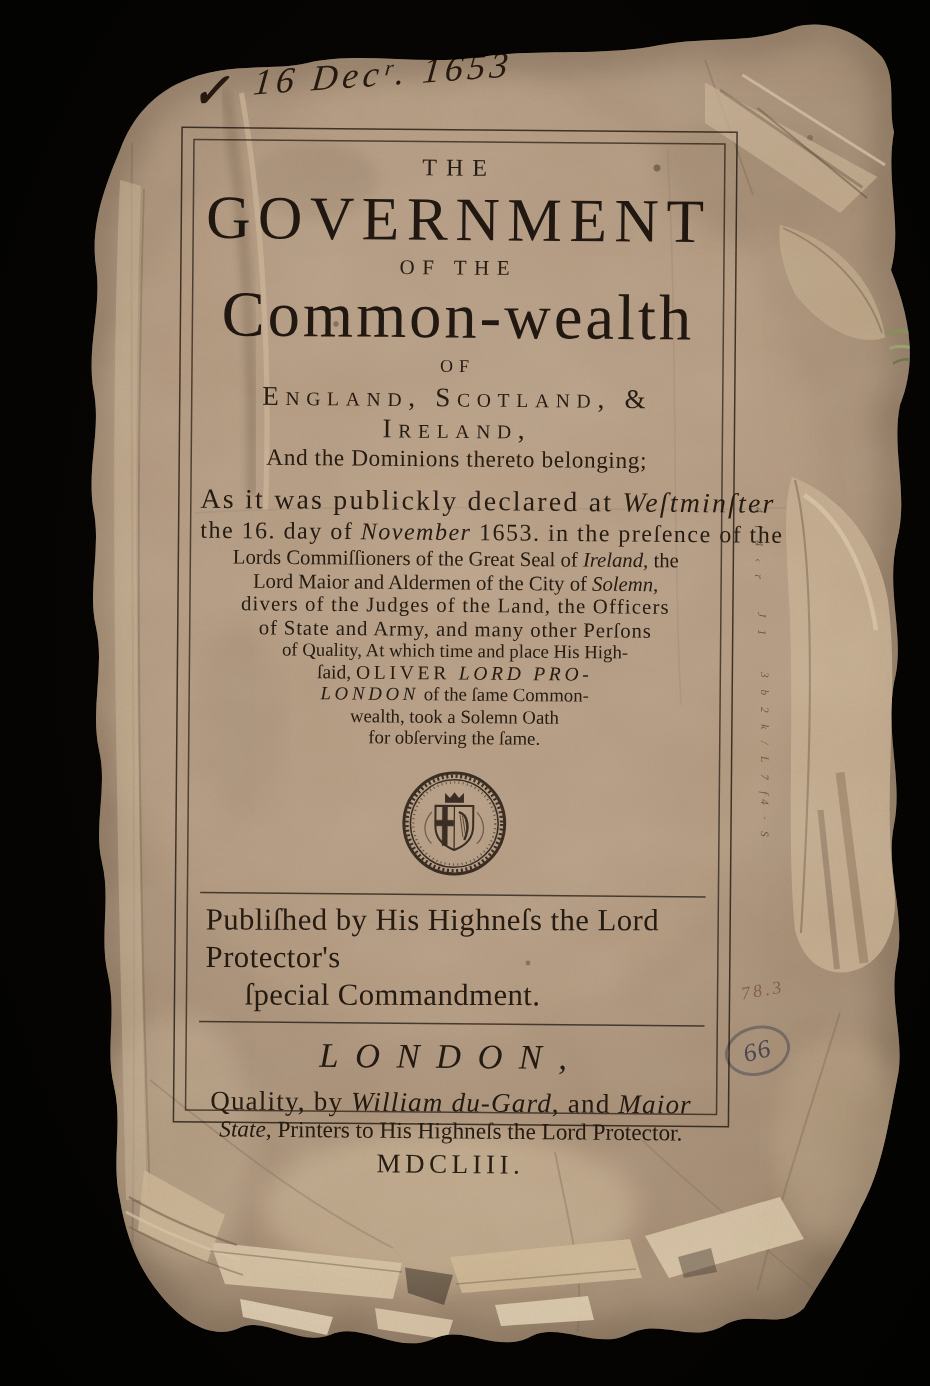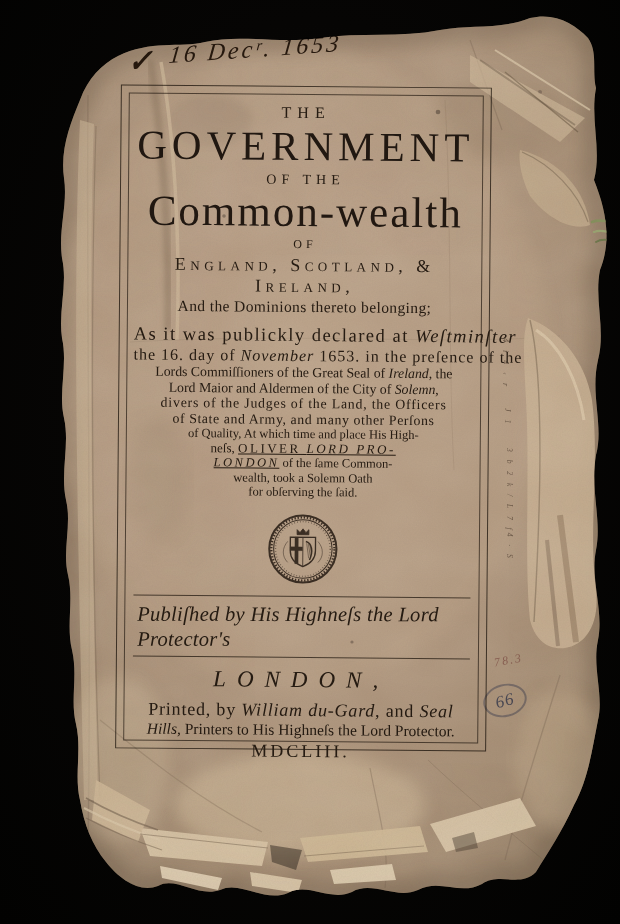--- a/index.html
+++ b/index.html
@@ -38,29 +38,29 @@
   .declaration>div:nth-child(3){font-size:13.8px;line-height:15.5px;}
   .declaration>div:nth-child(4){font-size:13.8px;line-height:15.5px;}
   .declaration>div:nth-child(5){font-size:13.8px;line-height:15.5px;letter-spacing:.8px;}
   .declaration>div:nth-child(6){font-size:13.8px;line-height:15.5px;letter-spacing:.6px;}
   .declaration>div:nth-child(7){font-size:12.5px;line-height:14.5px;}
   .declaration>div:nth-child(8){font-size:13px;line-height:14.5px;}
   .declaration>div:nth-child(9){font-size:12.5px;line-height:14.5px;}
   .declaration>div:nth-child(10){font-size:12.5px;line-height:14.5px;}
   .declaration>div:nth-child(11){font-size:12.5px;line-height:14.5px;}
   .it{font-style:italic;}
-  .caps{letter-spacing:2.5px;text-decoration:underline;}
+  .caps{letter-spacing:2.5px;}
 
   .seal{display:block;margin:7px auto 0;}
 
   .rule{border:none;border-top:1.1px solid rgba(48,40,30,.75);margin:0 2px;}
   .rule-1{margin-top:5px;}
   .rule-2{margin-top:5px;}
 
-  .published{margin-top:5px;text-align:left;padding-left:6px;font-style:italic;
+  .published{margin-top:5px;text-align:left;padding-left:6px;
              font-size:20.5px;line-height:25px;letter-spacing:.3px;transform:rotate(-.4deg);}
   .published .l2{padding-left:26px;}
 
   .i-city{margin-top:9px;font-size:23px;font-style:italic;letter-spacing:11px;}
   .i-line1{margin-top:7px;font-size:18px;letter-spacing:.8px;white-space:nowrap;}
   .i-line2{font-size:15.5px;line-height:18px;white-space:nowrap;}
   .i-year{margin-top:2px;font-size:18px;letter-spacing:3px;}
 
   
   .vmark{position:absolute;writing-mode:vertical-rl;color:#43352a;opacity:.55;
@@ -210,24 +210,24 @@
       <div class="t-dominions">And the Dominions thereto belonging;</div>
 
       <div class="declaration">
           <div><span>As it was publickly declared at </span><span class="it">Weſtminſter</span></div>
           <div><span>the 16. day of </span><span class="it">November</span><span> 1653. in the preſence of the</span></div>
           <div><span>Lords Commiſſioners of the Great Seal of </span><span class="it">Ireland</span><span>, the</span></div>
           <div><span>Lord Maior and Aldermen of the City of </span><span class="it">Solemn</span><span>,</span></div>
           <div><span>divers of the Judges of the Land,  the Officers</span></div>
           <div><span>of State and Army, and many other Perſons</span></div>
           <div><span>of Quality, At which time and place His High-</span></div>
-          <div><span>neſs, </span><span class="caps">OLIVER </span><span class="it caps">LORD PRO-</span></div>
+          <div><span>ſaid, </span><span class="caps">OLIVER </span><span class="it caps">LORD PRO-</span></div>
           <div><span class="it caps">LONDON</span><span> of the ſame Common-</span></div>
           <div><span>wealth, took a Solemn Oath</span></div>
-          <div><span>for obſerving the ſaid.</span></div>
+          <div><span>for obſerving the ſame.</span></div>
         </div>
 
       <svg class="seal" width="84" height="84" viewBox="-50 -50 100 100" aria-hidden="true">
         <g stroke="#3a3028" fill="none" opacity=".88">
           <circle r="40" stroke-width="2.4"></circle>
           <circle r="37.6" stroke-width="2.8" stroke-dasharray="1.6 2.1"></circle>
           <circle r="34.8" stroke-width="1.2"></circle>
           <circle r="32.6" stroke-width="1.8" stroke-dasharray="0.8 2.6" opacity=".7"></circle>
           <path d="M-7,-17 L-7,-23 L-3.5,-19.5 L0,-24 L3.5,-19.5 L7,-23 L7,-17 Z" fill="#3a3028" stroke-width="1"></path>
           <path d="M-15,-14 L15,-14 L15,2 C15,12 8,18 0,21 C-8,18 -15,12 -15,2 Z" stroke-width="1.6"></path>
@@ -238,27 +238,28 @@
           <path d="M4.5,-7 L7,11 M6.5,-6 L9,9 M8.5,-4.5 L10.5,6" stroke-width=".6"></path>
           <path d="M-18,-9 C-25,-1 -25,9 -18,16" stroke-width="1" opacity=".6"></path>
           <path d="M18,-9 C25,-1 25,9 18,16" stroke-width="1" opacity=".6"></path>
         </g>
       </svg>
 
       <hr class="rule rule-1">
 
       <div class="published">
         <div class="l1">Publiſhed by His Highneſs the Lord Protector's</div>
+        <div class="l2">ſpecial Commandment.</div>
       </div>
 
       <hr class="rule rule-2">
 
       <div class="i-city">LONDON,</div>
-      <div class="i-line1"><span>Printed, by </span><span class="it">William du-Gard</span><span>, and </span><span class="it">Seal</span></div>
-      <div class="i-line2"><span class="it">Hills</span><span>, Printers to His Highneſs the Lord Protector.</span></div>
+      <div class="i-line1"><span>Quality, by </span><span class="it">William du-Gard</span><span>, and </span><span class="it">Maior</span></div>
+      <div class="i-line2"><span class="it">State</span><span>, Printers to His Highneſs the Lord Protector.</span></div>
       <div class="i-year">MDCLIII.</div>
     </div>
   </div>
 
   <div class="vmark vmark-1">4 i 4 ‹ r</div>
   <div class="vmark vmark-2">J 1</div>
   <div class="vmark vmark-3">3 b 2 k / L 7 f4 · S</div>
 
   <div class="pencil-num">78.3</div>
 

